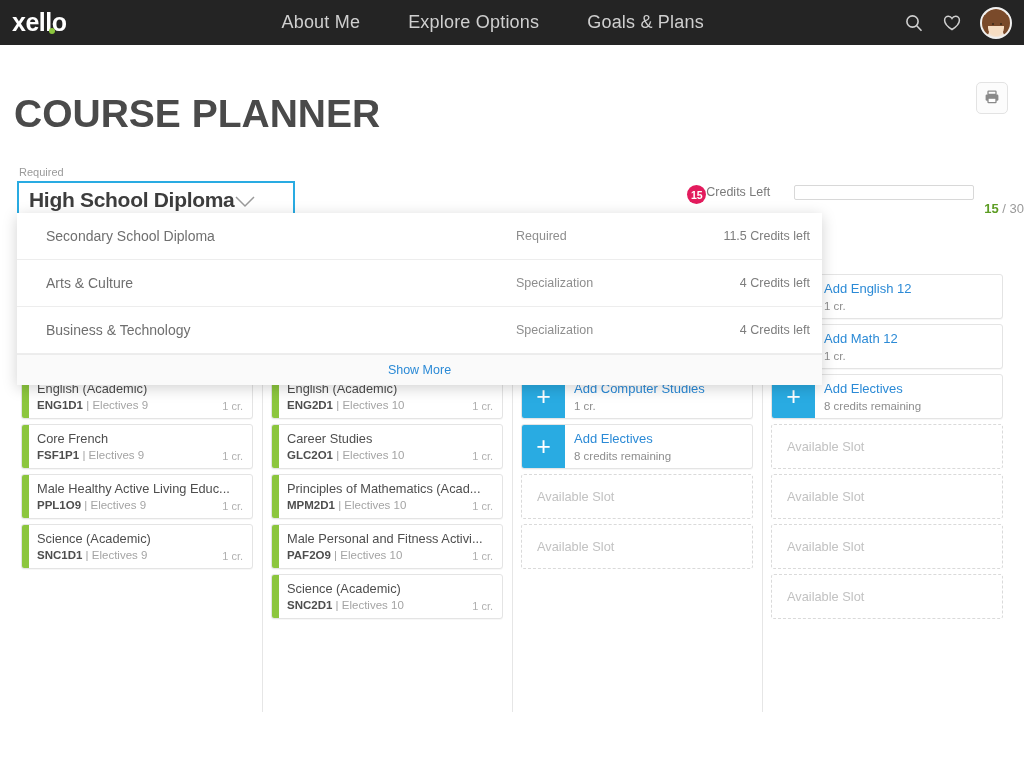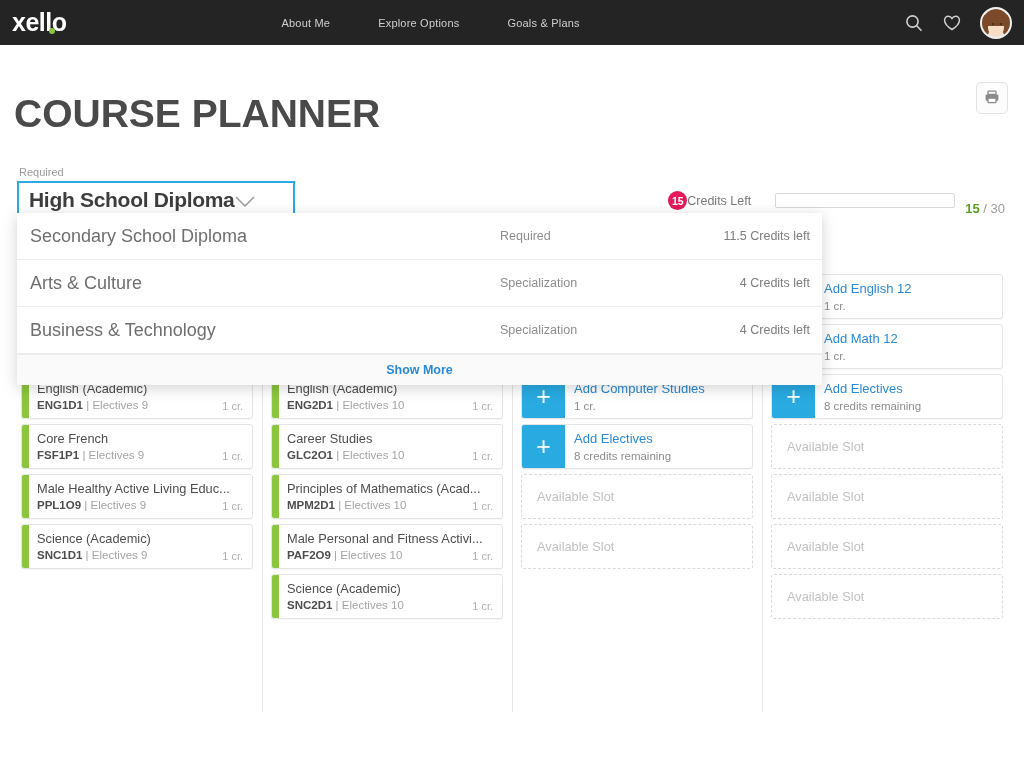--- a/index.html
+++ b/index.html
@@ -25,21 +25,21 @@
     font-weight: 700;
     letter-spacing: -0.5px;
     position: relative;
   }
   .brand .dot {
     position: absolute; width: 6px; height: 6px; border-radius: 50%;
     background: #8CC63E; right: 11px; bottom: 3px;
   }
   .nav-links { display: flex; gap: 48px; margin-left: 215px; }
   .nav-link {
-    color: #cfcfcf; font-size: 11px; letter-spacing: .2px;
+    color: #cfcfcf; font-size: 18px; letter-spacing: .2px;
     cursor: pointer; white-space: nowrap;
   }
   .nav-right {
     position: absolute; right: 12px; top: 0; height: 45px;
     display: flex; align-items: center; gap: 18px;
   }
   .nav-icon { width: 20px; height: 20px; cursor: pointer; }
   .nav-icon svg { display: block; }
   .avatar {
     width: 32px; height: 32px; border-radius: 50%;
@@ -94,32 +94,32 @@
     position: absolute; left: 17px; top: 168px; width: 805px;
     background: #fff;
     box-shadow: 0 3px 14px rgba(0,0,0,.18);
     z-index: 40;
   }
   .dd-item {
     display: flex; align-items: center;
     height: 47px; padding: 0 12px 0 13px;
     border-bottom: 1px solid #ededed; cursor: pointer;
   }
-  .dd-name { flex: 0 0 470px; font-size: 18px; color: #6f6f6f; }
+  .dd-name { flex: 0 0 470px; font-size: 14px; color: #6f6f6f; margin-left: 16px; }
   .dd-type { flex: 1; font-size: 12.5px; color: #8e8e8e; }
   .dd-credits { font-size: 12.5px; color: #7d7d7d; text-align: right; }
   .dd-footer {
     height: 31px; background: #fafafa;
     display: flex; align-items: center; justify-content: center;
     border-top: 1px solid #ececec;
   }
-  .dd-more { color: #2b8ad6; font-size: 12.5px; font-weight: 700; cursor: pointer; }
-
-  
-  .credits { position: absolute; right: 19px; top: 140px; display: flex; align-items: center; }
+  .dd-more { color: #2b8ad6; font-size: 12.5px; font-weight: 400; cursor: pointer; }
+
+  
+  .credits { position: absolute; right: 0; top: 140px; display: flex; }
   .credits-badge {
     width: 19px; height: 19px; border-radius: 50%;
     background: #e31b5d; color: #fff; font-size: 10.5px; font-weight: 700;
     display: flex; align-items: center; justify-content: center;
   }
   .credits-text { font-size: 12.5px; color: #7a7a7a; margin-right: 24px; }
   .credits-track {
     width: 180px; height: 15px; background: #fff;
     border: 1px solid #d8d8d8; border-radius: 2px; overflow: hidden;
   }

